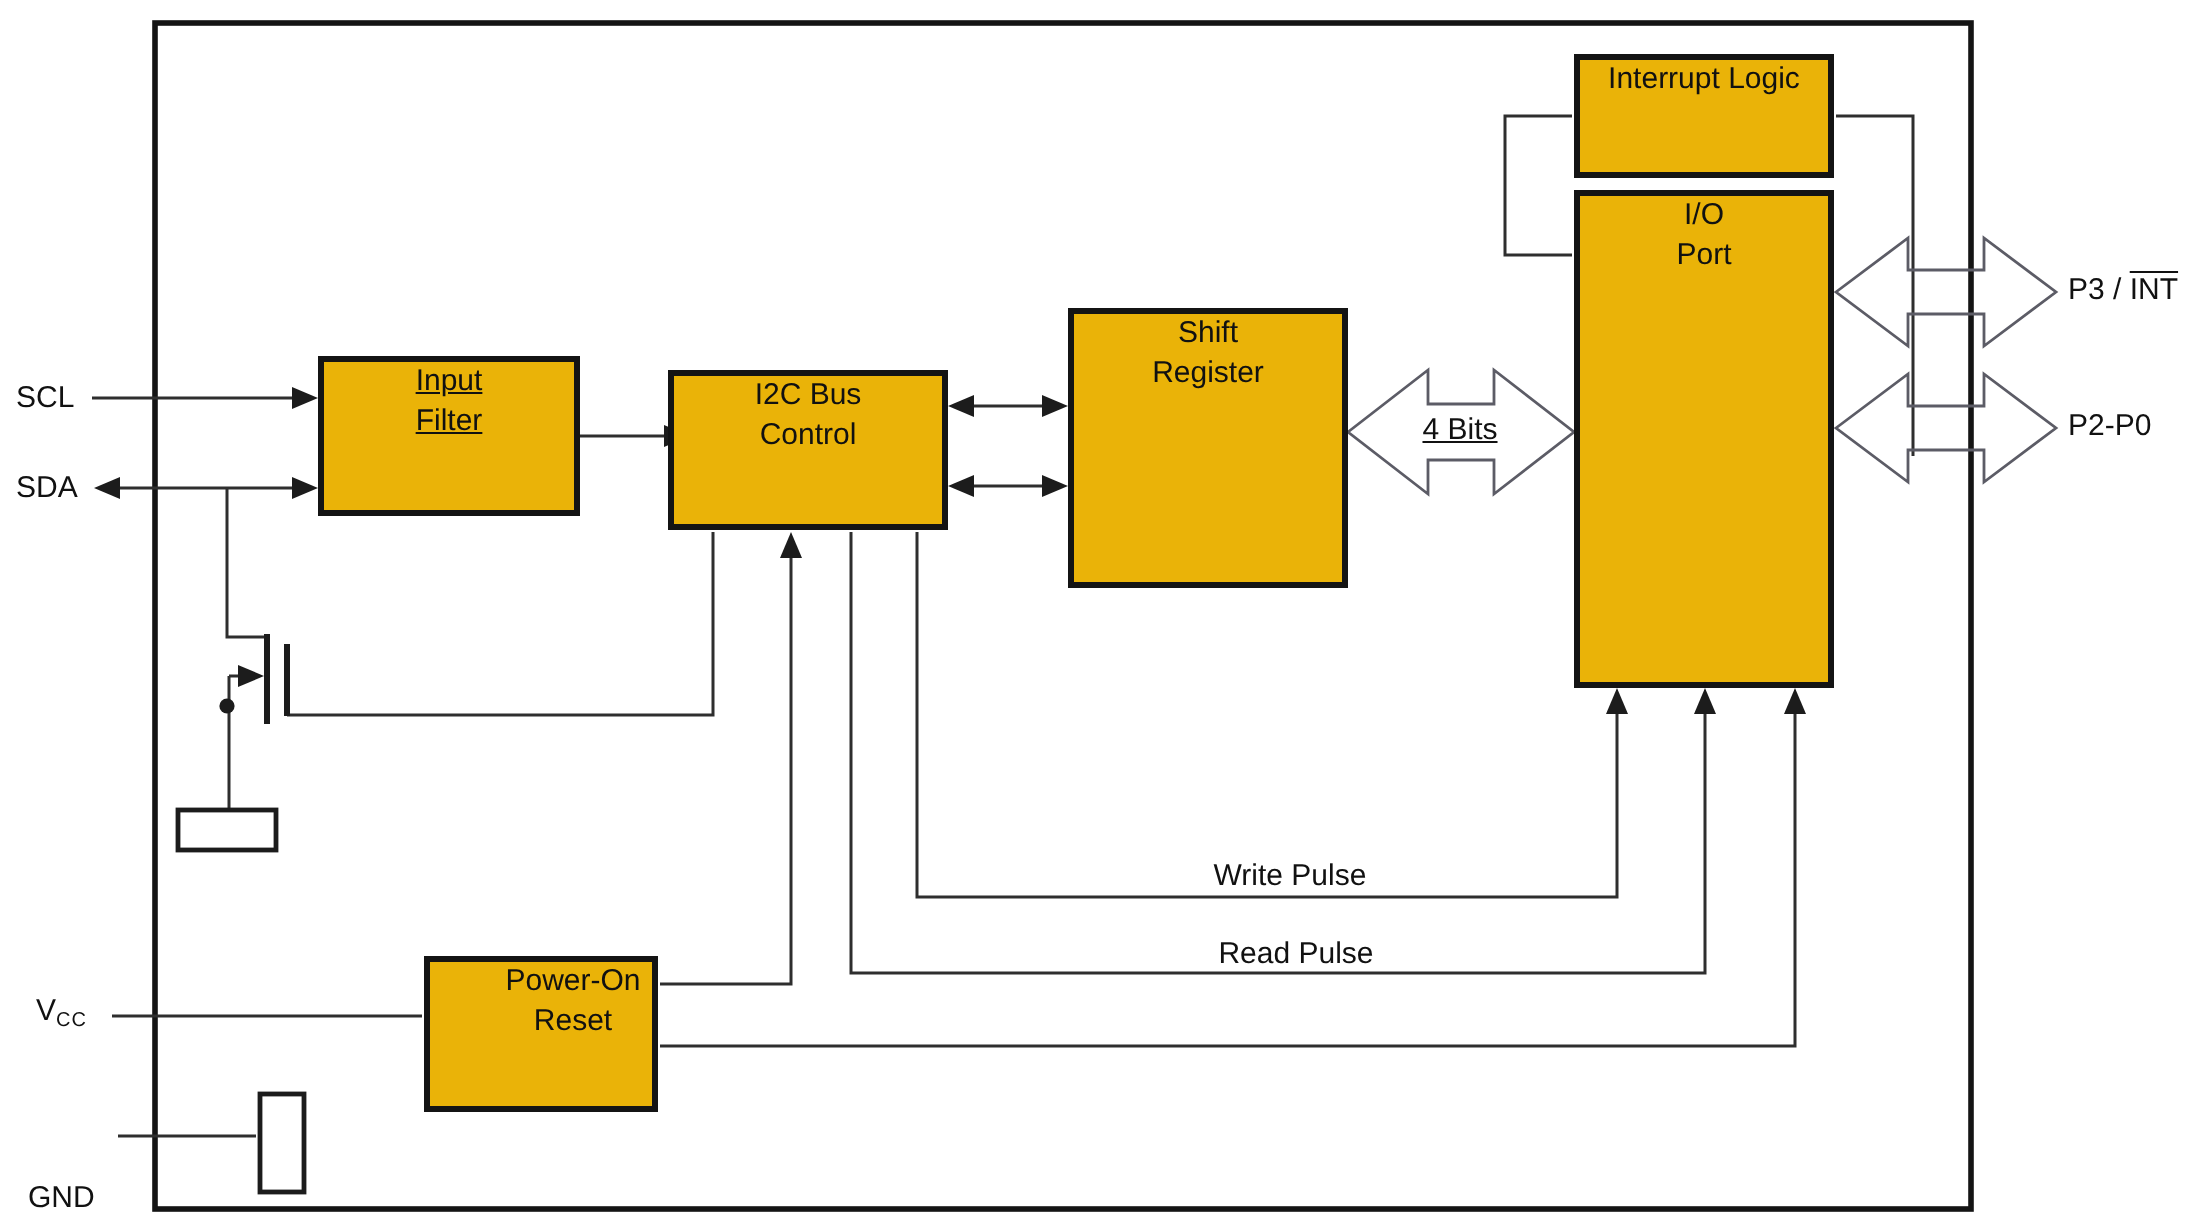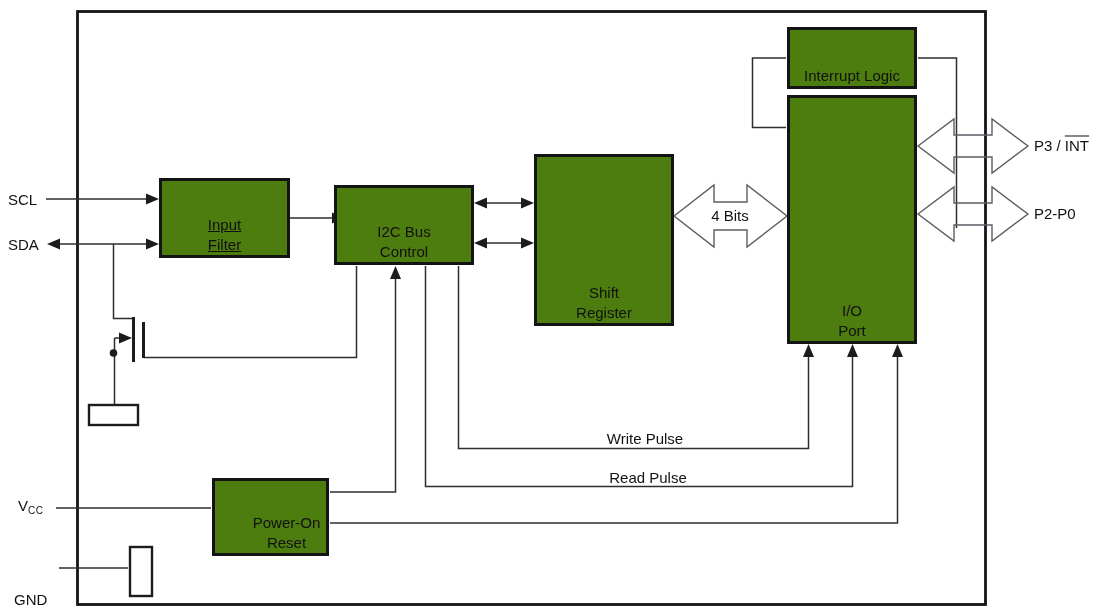--- a/index.html
+++ b/index.html
@@ -2,22 +2,22 @@
 <html><head>
 <meta charset="utf-8">
 <style>
   html,body{margin:0;padding:0;background:#ffffff;}
   #stage{
     position:relative;width:1100px;height:616px;background:#ffffff;overflow:hidden;
     font-family:"Liberation Sans", sans-serif;color:#111111;
   }
   #wires{position:absolute;left:0;top:0;width:1100px;height:616px;}
   .block{
-    position:absolute;border:3px solid #141414;background:#4d7c0f;
-    display:flex;flex-direction:column;align-items:center;justify-content:flex-end;
+    position:absolute;border:3px solid #141414;background:#eab308;
+    display:flex;flex-direction:column;align-items:center;justify-content:flex-start;
     font-size:15px;line-height:20px;text-align:center;box-sizing:border-box;
   }
   .lbl{
     position:absolute;font-size:15px;line-height:17px;white-space:nowrap;
   }
   .lbl.vcenter{transform:translateY(-50%);}
   .lbl.center{transform:translate(-50%,-50%);}
   .sub{font-size:10px;vertical-align:-3px;letter-spacing:.5px;}
   .ovl{text-decoration:overline;}
 </style>
@@ -98,21 +98,21 @@
   <div class="block" style="left:159px;top:178px;width:131px;height:80px;text-decoration:underline;">
     <div>Input</div>
     <div>Filter</div>
   </div>
 
   <div class="block" style="left:334px;top:185px;width:140px;height:80px;">
     <div>I2C Bus</div>
     <div>Control</div>
   </div>
 
-  <div class="block" style="left:534px;top:154px;width:140px;height:172px;">
+  <div class="block" style="left:534px;top:154px;width:140px;height:140px;">
     <div>Shift</div>
     <div>Register</div>
   </div>
 
   <div class="block" style="left:787px;top:95px;width:130px;height:249px;">
     <div>I/O</div>
     <div>Port</div>
   </div>
 
   <div class="block" style="left:787px;top:27px;width:130px;height:62px;">
@@ -124,17 +124,17 @@
     <div>Reset</div>
   </div>
 
   <div class="lbl vcenter" style="left:8px;top:199px;">SCL</div>
   <div class="lbl vcenter" style="left:8px;top:244px;">SDA</div>
   <div class="lbl vcenter" style="left:18px;top:508px;"><span>V</span><span class="sub">CC</span></div>
   <div class="lbl vcenter" style="left:14px;top:568px;margin-top:31px;">GND</div>
   <div class="lbl vcenter" style="left:1034px;top:145px;"><span>P3 / </span><span class="ovl">INT</span></div>
   <div class="lbl vcenter" style="left:1034px;top:213px;">P2-P0</div>
 
-  <div class="lbl center" style="left:730px;top:215px;">4 Bits</div>
+  <div class="lbl center" style="left:730px;top:215px;text-decoration:underline;">4 Bits</div>
   <div class="lbl center" style="left:645px;top:438px;">Write Pulse</div>
   <div class="lbl center" style="left:648px;top:477px;">Read Pulse</div>
 
 </div>
 
 </body></html>

